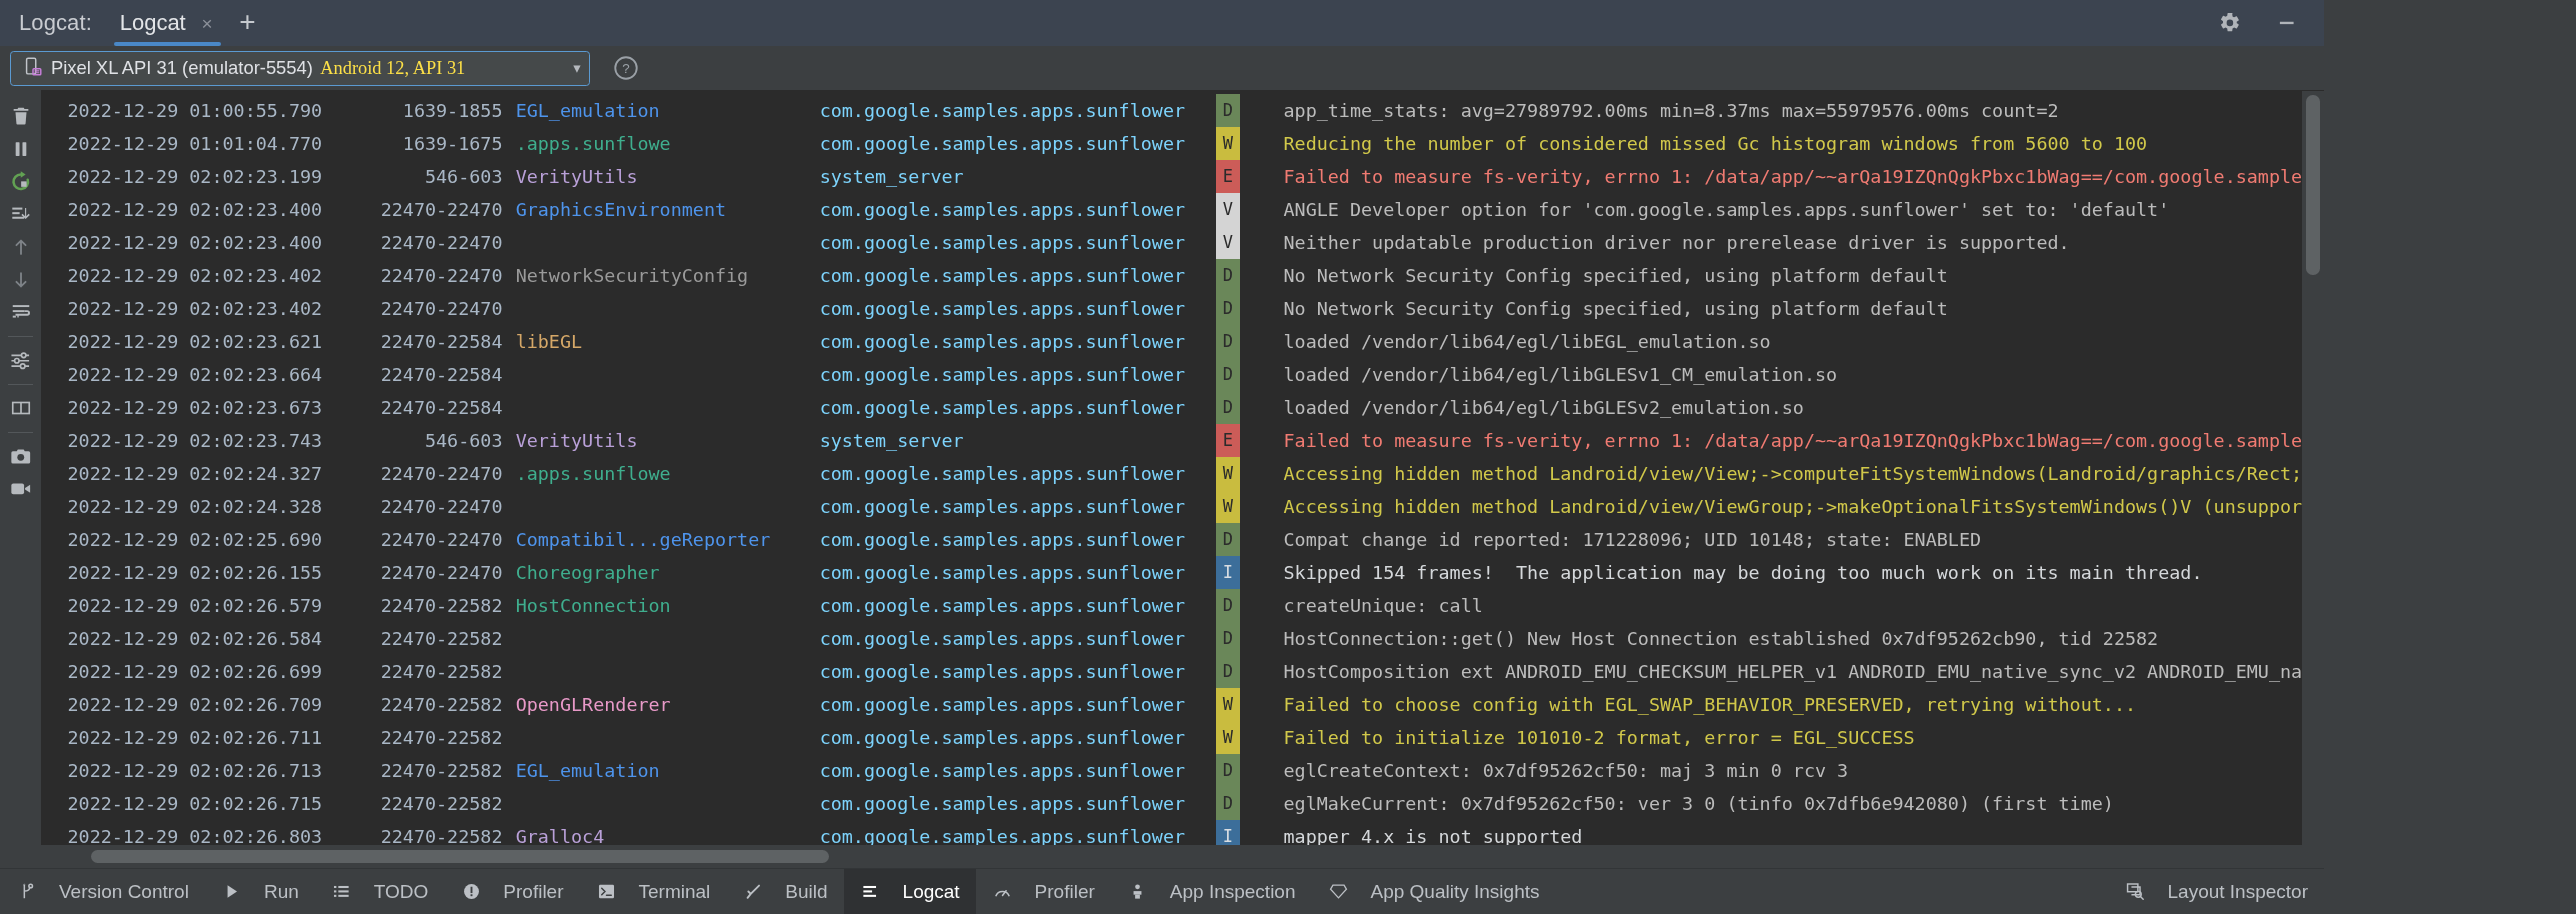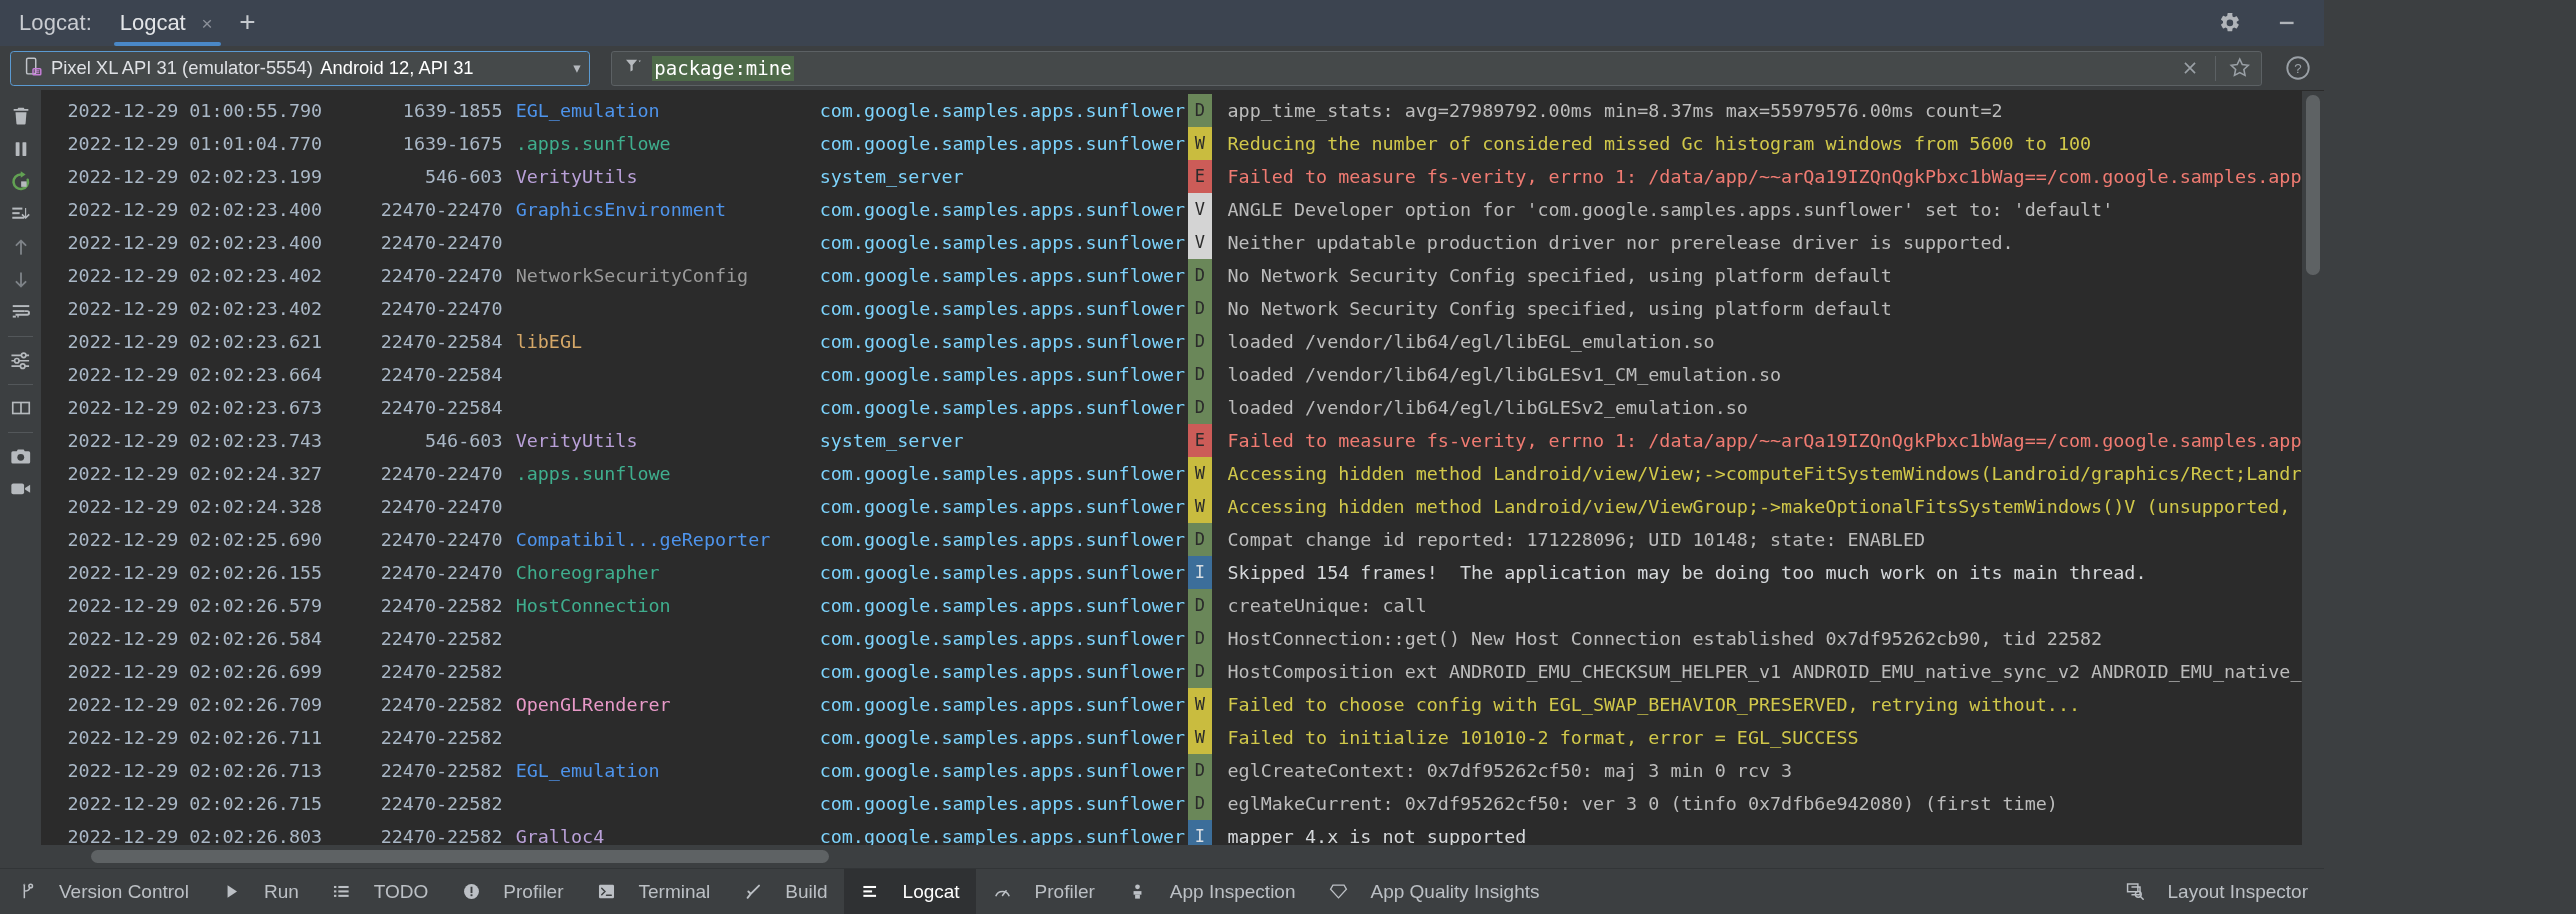--- a/index.html
+++ b/index.html
@@ -69,21 +69,21 @@
     width: 580px; height: 35px;
     background: #45494a;
     border: 1.5px solid #5b9ad1;
     border-radius: 3.7px;
     display: flex; align-items: center;
     padding: 0 8.8px 0 10.3px;
     gap: 7.3px;
   }
   .device-combo .phone-ic { flex: 0 0 auto; }
   .device-name { font-size: 18.4px; color: #dfe1e5; white-space: nowrap; }
-  .device-api  { font-size: 18.4px; color: #ffffff; white-space: nowrap; }
+  .device-api  { font-size: 18.4px; color: #fde047; white-space: nowrap; font-family: Liberation Serif, serif; }
   .device-arrow { margin-left: auto; color: #b4b8bd; font-size: 14.7px; line-height: 1; }
 
   .filter-box {
     flex: 1 1 auto; height: 35px;
     background: #45494a;
     border: 0.7px solid #5c6164;
     border-radius: 2.9px;
     margin-left: 13.2px;
     display: flex; align-items: center;
     padding: 0 5.9px 0 10.3px;
@@ -141,21 +141,21 @@
   }
   .logtable {
     flex: 1 1 auto; min-width: 0;
     font-family: "DejaVu Sans Mono", monospace;
     font-size: 18.4px;
     line-height: 33px;
     white-space: pre;
     overflow: hidden;
     padding-top: 2.9px;
   }
-  .row { display: flex; height: 33px; align-items: center; }
+  .row { display: flex; height: 33px; align-items: center; gap: 28px; }
   .c-left {
     flex: 0 0 1147px;
     display: flex; align-items: center;
     padding-left: 26.5px;
     overflow: hidden;
   }
   .c-ts   { color: #a9b7c6; }
   .c-pid  { color: #a9b7c6; margin-left: 10.3px; text-align: right; width: 170px; display:inline-block; }
   .c-tag  { margin-left: 13.2px; width: 294px; display:inline-block; overflow:hidden; }
   .c-pkg  { color: #7dd3fc; margin-left: 10px; }
@@ -262,41 +262,20 @@
           <rect x="5" y="2.5" width="10" height="17" rx="1.6" fill="none" stroke="#c2c6cb" stroke-width="1.6"></rect>
           <rect x="12" y="14" width="8.5" height="6.5" rx="1" fill="none" stroke="#c77fd8" stroke-width="1.6"></rect>
           <path d="M13.6 16.2h5.3M13.6 18.3h5.3" stroke="#c77fd8" stroke-width="1.2"></path>
         </svg>
       </span>
       <span class="device-name">Pixel XL API 31 (emulator-5554)</span>
       <span class="device-api">Android 12, API 31</span>
       <span class="device-arrow">▾</span>
     </div>
 
-    <div class="filter-box">
-      <span>
-        <svg width="20.6" height="20.6" viewBox="0 0 24 24">
-          <path d="M3.5 4.5h13l-5.2 6v6l-2.6 1.6v-7.6z" fill="#b6babe"></path>
-          <path d="M18.2 5.2l2.6 0-1.3 2.1z" fill="#b6babe"></path>
-        </svg>
-      </span>
-      <span class="filter-query">package:mine</span>
-      <span class="filter-flex" title="Filter logs"></span>
-      <span class="filter-clear">
-        <svg width="22" height="22" viewBox="0 0 24 24" stroke="#9aa0a6" stroke-width="1.8">
-          <path d="M6.5 6.5l11 11M17.5 6.5l-11 11"></path>
-        </svg>
-      </span>
-      <span class="filter-divider"></span>
-      <span class="filter-star">
-        <svg width="23.5" height="23.5" viewBox="0 0 24 24" fill="none" stroke="#9aa0a6" stroke-width="1.6">
-          <path d="M12 3.2l2.6 5.6 6.1.7-4.5 4.2 1.2 6.1L12 16.9 6.6 19.8l1.2-6.1-4.5-4.2 6.1-.7z"></path>
-        </svg>
-      </span>
-    </div>
 
     <div class="help-btn">
       <svg width="28" height="28" viewBox="0 0 24 24">
         <circle cx="12" cy="12" r="9.2" fill="none" stroke="#9aa0a6" stroke-width="1.6"></circle>
         <text x="12" y="16.6" font-size="11.5" text-anchor="middle" fill="#9aa0a6" font-family="Liberation Sans, sans-serif">?</text>
       </svg>
     </div>
   </div>
 
   <div class="body">

